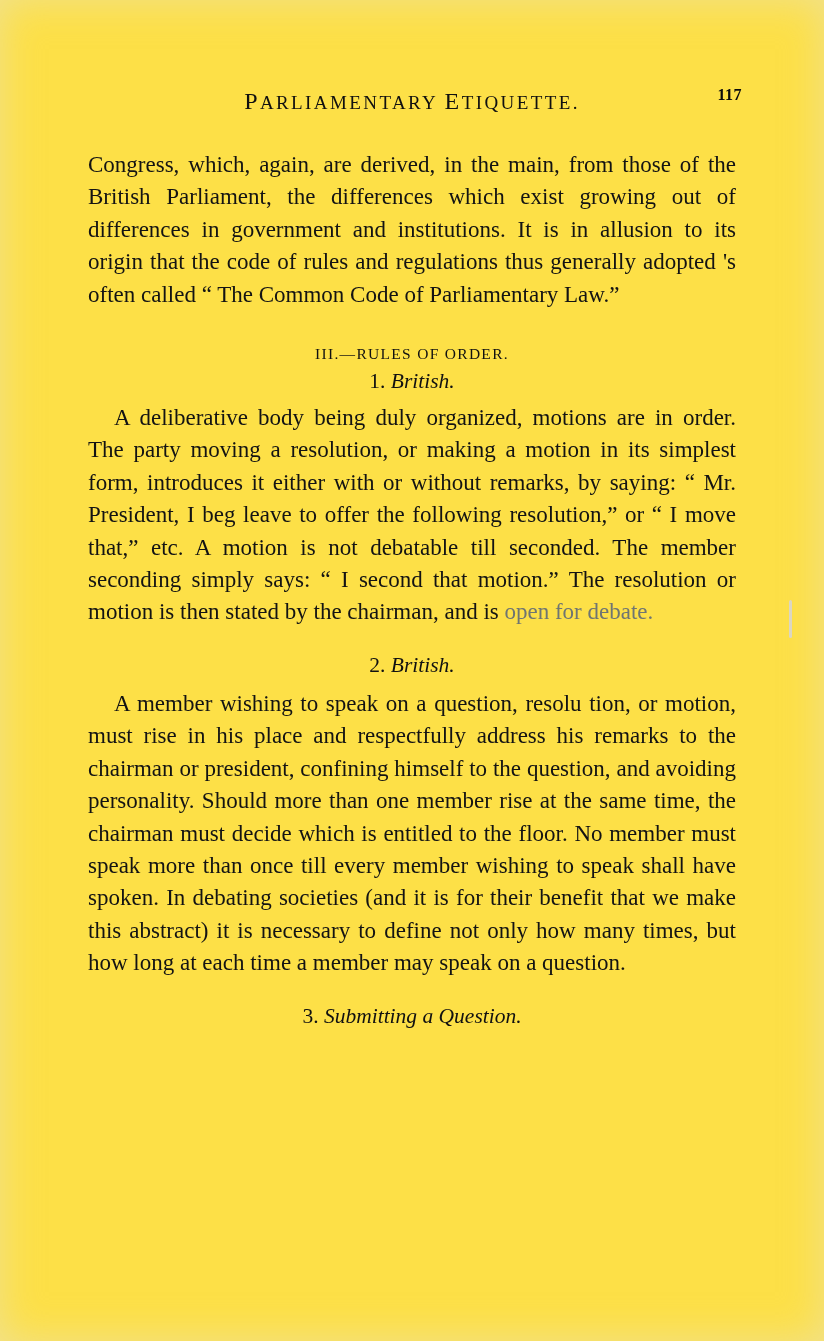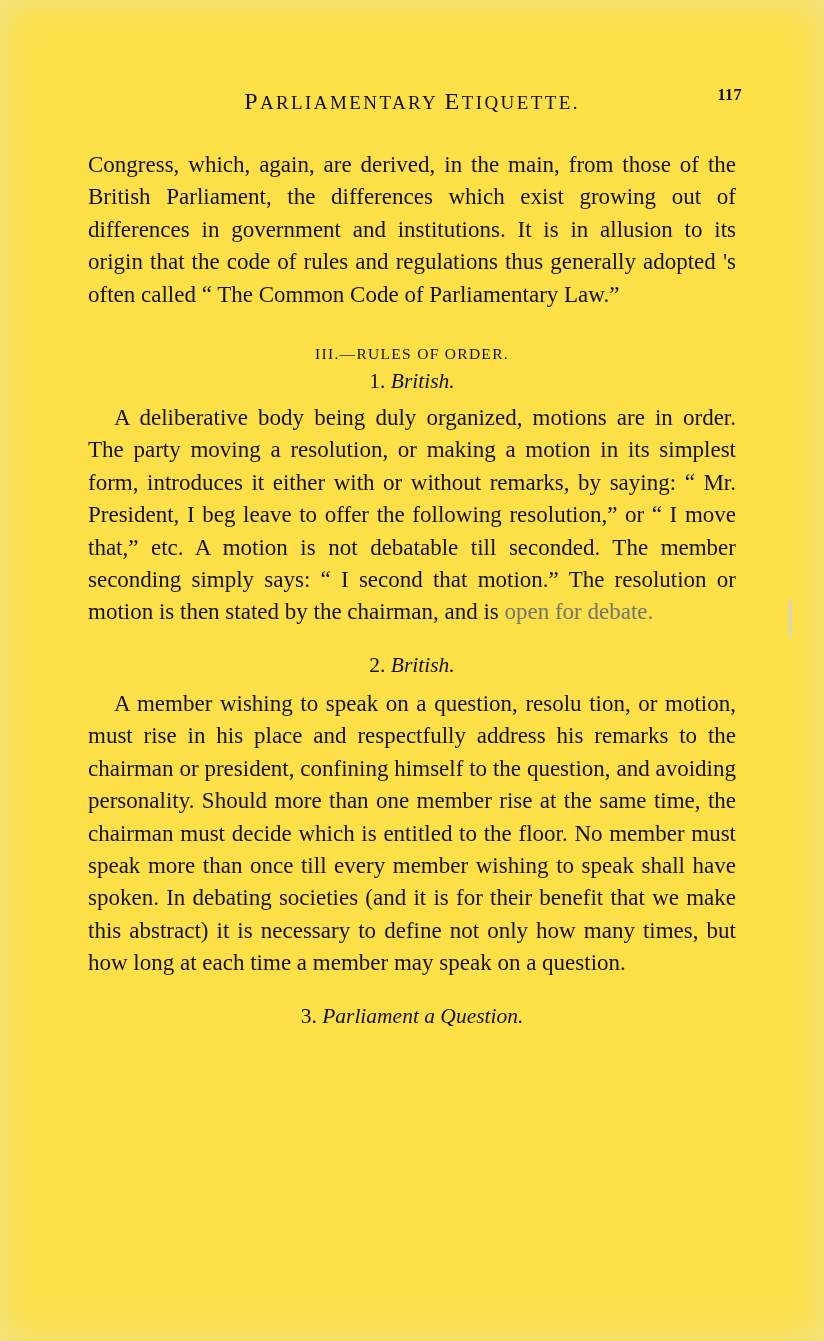--- a/index.html
+++ b/index.html
@@ -134,21 +134,21 @@
 
     <div class="sub-head spaced">
       <span class="num">2.</span>
       <span class="name">British.</span>
     </div>
 
     <p class="body-text indent-first"><span>A member wishing to speak on a question, resolu tion, or motion, must rise in his place and respectfully address his remarks to the chairman or president, </span><span class="it">confining himself to the question, and avoiding personality.</span><span>   Should more than one member rise at the same time, the chairman must decide which is entitled to the floor.   No member must speak more than once till every member wishing to speak shall have spoken.   In debating societies (and it is for their benefit that we make this abstract) it is necessary to define not only how many times, but how long at each time a member may speak on a question.</span></p>
 
     <div class="sub-head spaced">
       <span class="num">3.</span>
-      <span class="name">Parliament a Question.</span>
+      <span class="name">Submitting a Question.</span>
     </div>
 
 
   </div>
 
   <div class="stain"></div>
   <div class="edge-shade"></div>
 </div>
 
 </body></html>

